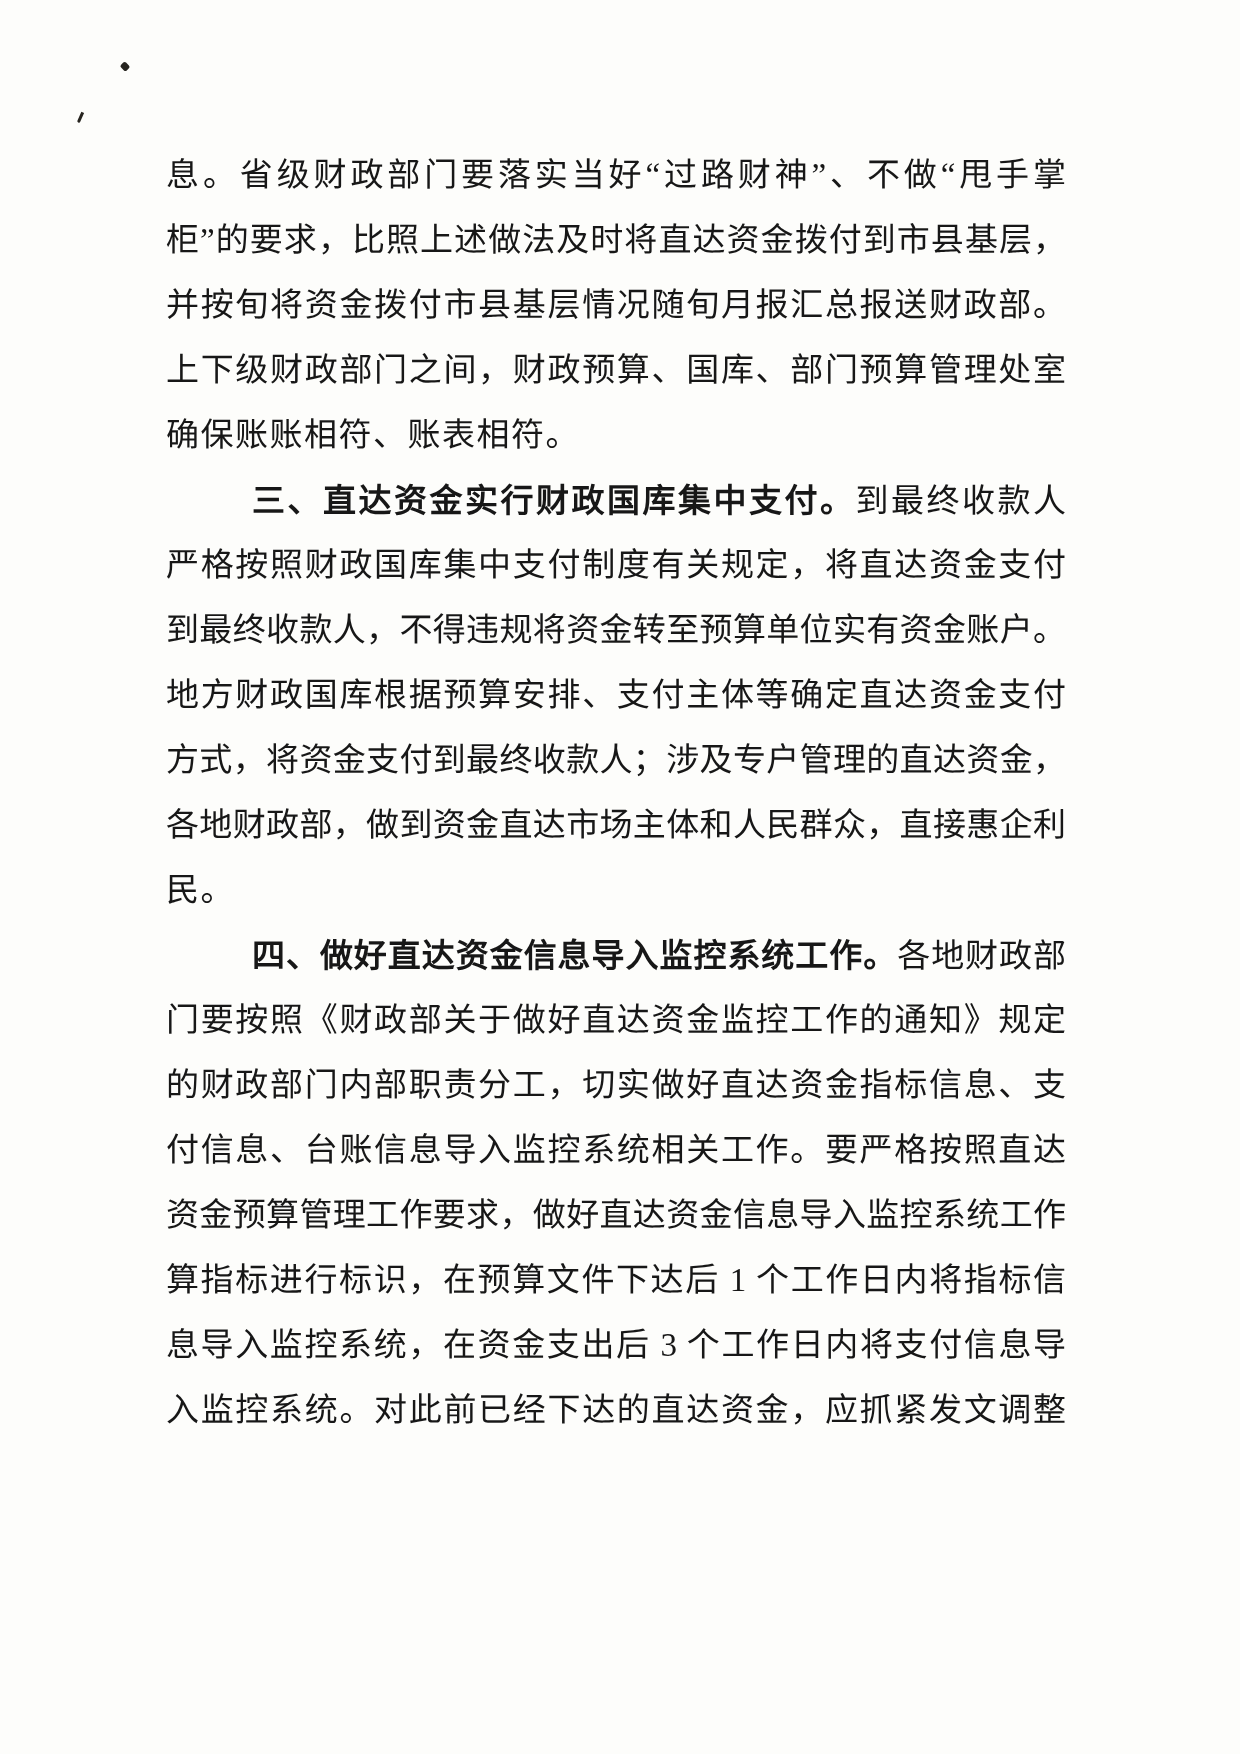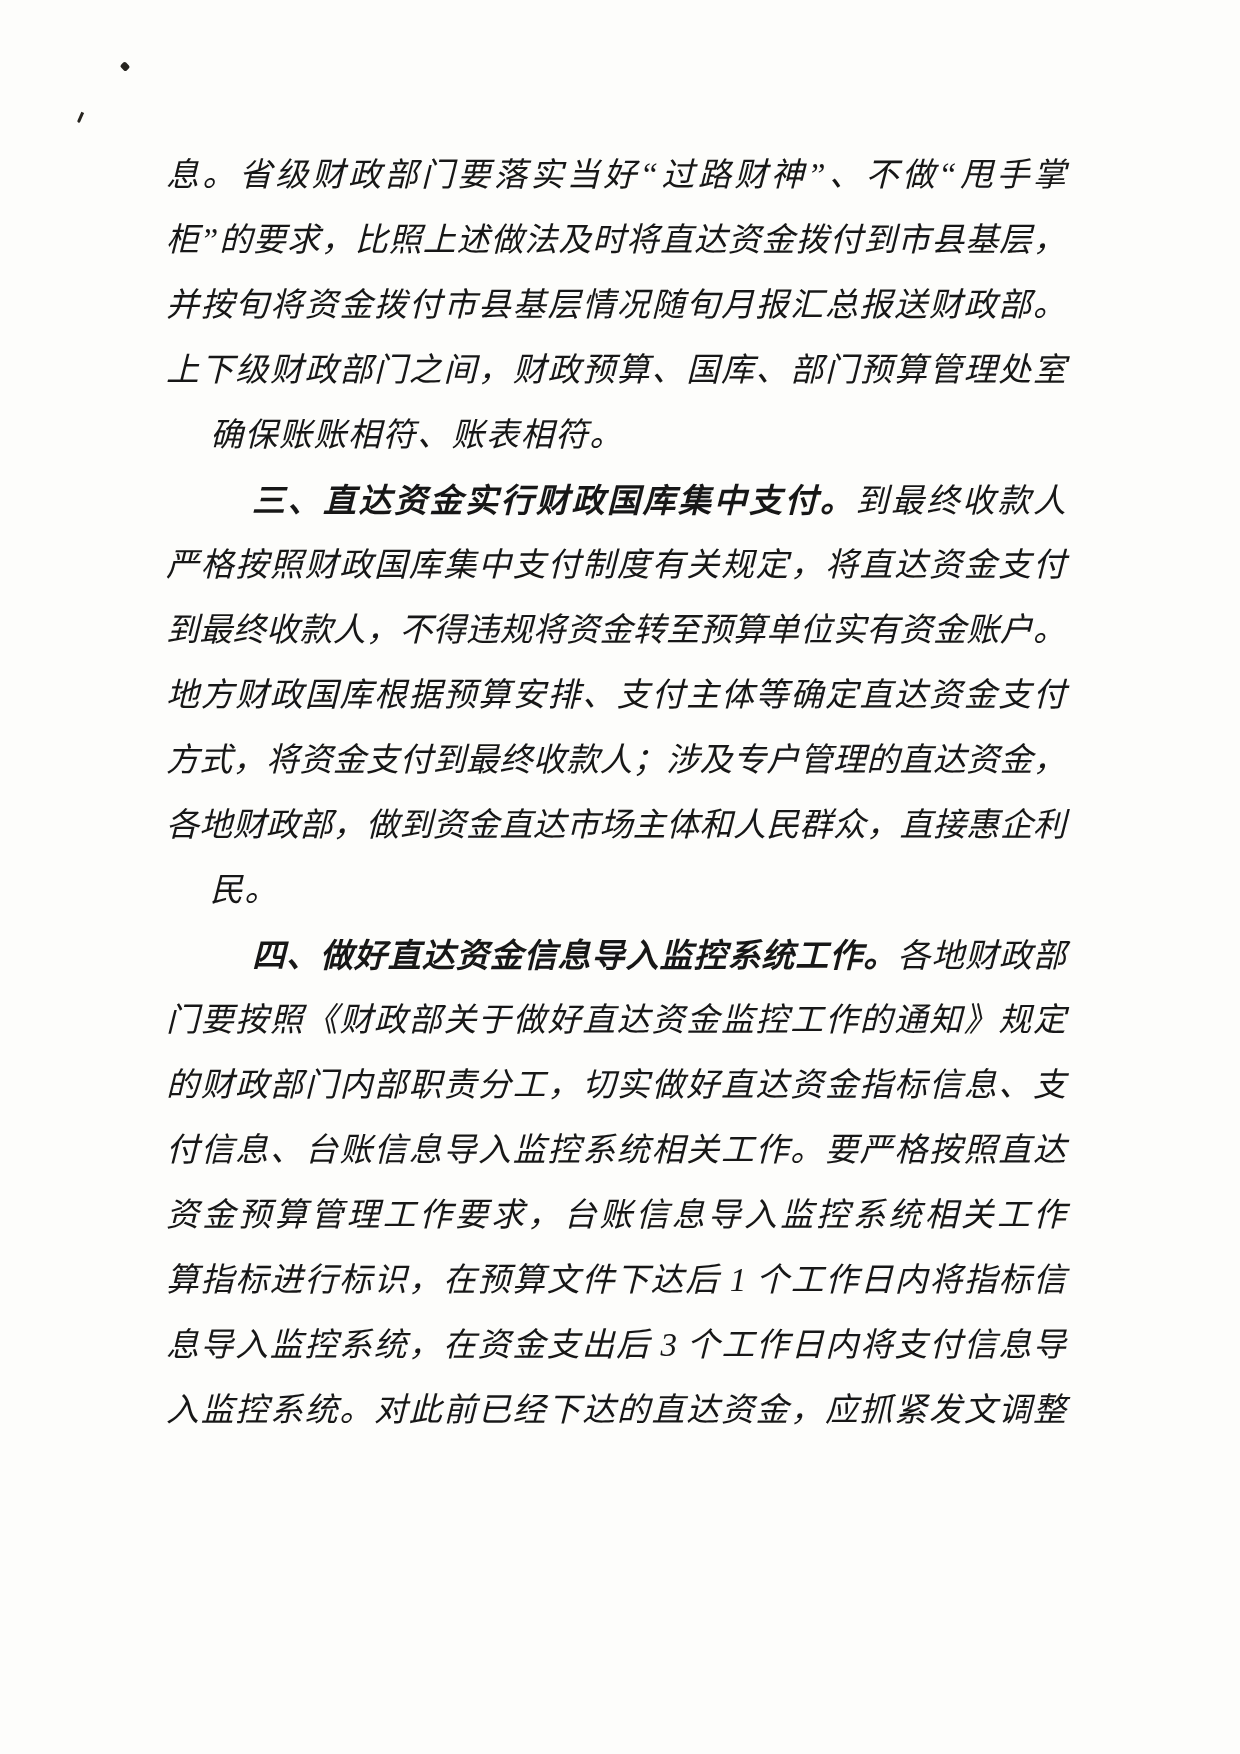--- a/index.html
+++ b/index.html
@@ -28,27 +28,25 @@
   }
   .line {
     height: 65px;
     line-height: 65px;
     font-size: 33px;
     color: #171717;
     font-family: "Liberation Serif", "DejaVu Serif", serif;
     text-align: justify;
     text-align-last: justify;
     overflow: visible;
-    font-style: italic;
   }
   .line.short {
     text-align: left;
     text-align-last: left;
     letter-spacing: 1.5px;
-    margin-left: 44px;
   }
   .line.indent {
     text-indent: 86px;
   }
   .seg { font-weight: normal; }
   .seg.bold {
     font-weight: 700;
     font-family: "Liberation Sans", "DejaVu Sans", sans-serif;
   }
   .speck {
@@ -88,18 +86,18 @@
       <div class="line"><span class="seg">严格按照财政国库集中支付制度有关规定，将直达资金支付</span></div>
       <div class="line"><span class="seg">到最终收款人，不得违规将资金转至预算单位实有资金账户。</span></div>
       <div class="line"><span class="seg">地方财政国库根据预算安排、支付主体等确定直达资金支付</span></div>
       <div class="line"><span class="seg">方式，将资金支付到最终收款人；涉及专户管理的直达资金，</span></div>
       <div class="line"><span class="seg">各地财政部，做到资金直达市场主体和人民群众，直接惠企利</span></div>
       <div class="line short"><span class="seg">民。</span></div>
       <div class="line indent"><span class="seg bold">四、做好直达资金信息导入监控系统工作。</span><span class="seg">各地财政部</span></div>
       <div class="line"><span class="seg">门要按照《财政部关于做好直达资金监控工作的通知》规定</span></div>
       <div class="line"><span class="seg">的财政部门内部职责分工，切实做好直达资金指标信息、支</span></div>
       <div class="line"><span class="seg">付信息、台账信息导入监控系统相关工作。要严格按照直达</span></div>
-      <div class="line"><span class="seg">资金预算管理工作要求，台账信息导入监控系统相关工作</span></div>
+      <div class="line"><span class="seg">资金预算管理工作要求，做好直达资金信息导入监控系统工作</span></div>
       <div class="line"><span class="seg">算指标进行标识，在预算文件下达后 1 个工作日内将指标信</span></div>
       <div class="line"><span class="seg">息导入监控系统，在资金支出后 3 个工作日内将支付信息导</span></div>
       <div class="line"><span class="seg">入监控系统。对此前已经下达的直达资金，应抓紧发文调整</span></div>
     </div>
 </div>
 
 </body></html>

